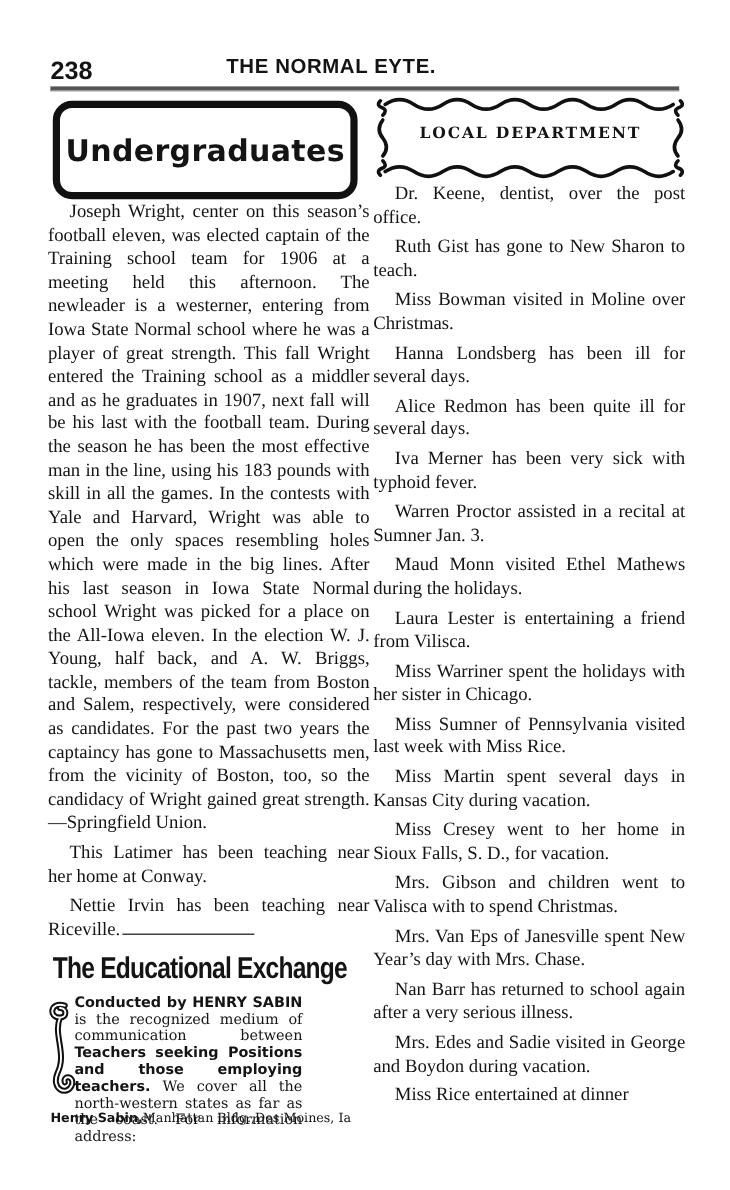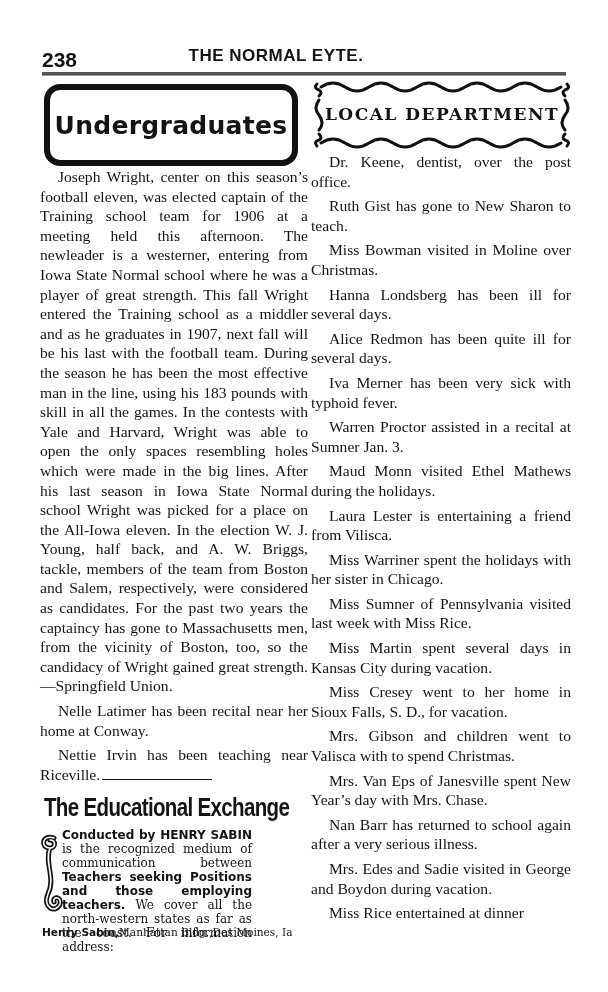--- a/index.html
+++ b/index.html
@@ -9,21 +9,21 @@
   .running-head { position:absolute; left:0; width:552px; top:46px; text-align:center; font-family:"Liberation Sans", sans-serif; font-size:17px; font-weight:bold; letter-spacing:0.5px; }
   .head-rule { position:absolute; left:42px; top:72px; width:524px; height:3px; background:#555; border-bottom:1px solid #999; }
   .col { position:absolute; font-family:"Liberation Serif", serif; font-size:15.6px; line-height:19.6px; text-align:justify; }
   .col p { margin:0 0 5px 0; text-indent:18px; }
   .left-col { left:40px; top:167px; width:268px; }
   .right-col { left:311px; top:152px; width:260px; }
   .under-box { position:absolute; left:44px; top:84px; width:242px; height:70px; border:6px solid #111; border-radius:16px; display:flex; align-items:center; justify-content:center; }
   .under-box span { font-family:"DejaVu Sans", sans-serif; font-weight:bold; font-size:25px; letter-spacing:0.3px; }
   .local-box { position:absolute; left:311px; top:80px; width:262px; height:70px; }
   .local-box svg { position:absolute; left:0; top:0; }
-  .local-title { position:absolute; left:0; width:262px; top:24px; text-align:center; font-family:"DejaVu Serif", serif; font-weight:bold; font-size:17px; letter-spacing:1.5px; }
+  .local-title { position:absolute; left:0; width:262px; top:24px; text-align:center; font-family:"DejaVu Serif", serif; font-weight:bold; font-size:13px; letter-spacing:1.5px; }
   .sep-line { display:inline-block; width:110px; border-bottom:1.5px solid #111; vertical-align:baseline; margin-left:2px; }
   .exch-title { position:absolute; left:44px; top:793px; font-family:"Liberation Sans", sans-serif; font-weight:bold; font-size:25px; letter-spacing:-0.8px; transform:scaleX(0.82); transform-origin:left; white-space:nowrap; }
   .exch-bracket { position:absolute; left:36px; top:832px; }
   .exch-body { position:absolute; left:62px; top:828px; width:190px; font-family:"DejaVu Serif", serif; font-size:12px; line-height:14px; text-align:justify; }
   .exch-body b { font-family:"DejaVu Sans", sans-serif; }
   .exch-addr { position:absolute; left:42px; top:926px; width:222px; font-family:"DejaVu Serif", serif; font-size:10.6px; white-space:nowrap; }
   .exch-addr b { font-family:"DejaVu Sans", sans-serif; }
 </style>
 </head>
 <body>
@@ -31,21 +31,21 @@
 <div class="page-num">238</div>
 <div class="running-head">THE NORMAL EYTE.</div>
 <div class="head-rule"></div>
 
 <div class="under-box">
   <span>Undergraduates</span>
 </div>
 
 <div class="col left-col">
   <p>Joseph Wright, center on this season’s football eleven, was elected captain of the Training school team for 1906 at a meeting held this afternoon. The newleader is a westerner, entering from Iowa State Normal school where he was a player of great strength. This fall Wright entered the Training school as a middler and as he graduates in 1907, next fall will be his last with the football team. During the season he has been the most effective man in the line, using his 183 pounds with skill in all the games. In the contests with Yale and Harvard, Wright was able to open the only spaces resembling holes which were made in the big lines. After his last season in Iowa State Normal school Wright was picked for a place on the All-Iowa eleven. In the election W. J. Young, half back, and A. W. Briggs, tackle, members of the team from Boston and Salem, respectively, were considered as candidates. For the past two years the captaincy has gone to Massachusetts men, from the vicinity of Boston, too, so the candidacy of Wright gained great strength.—Springfield Union.</p>
-  <p>Nelle Latimer has been recital near her home at Conway.</p>
+  <p>This Latimer has been teaching near her home at Conway.</p>
   <p><span>Nettie Irvin has been teaching near Riceville.</span><span class="sep-line"></span></p>
 </div>
 
 <div class="exch-title">The Educational Exchange</div>
 <div class="exch-bracket">
   <svg width="30" height="82" viewBox="0 0 30 82">
     <path d="M18 6 C6 2 4 16 14 16 C20 16 20 8 14 8 M14 16 C8 30 20 46 12 62 C6 76 20 82 24 72 C26 64 16 64 18 70" fill="none" stroke="#111" stroke-width="5" stroke-linecap="round"></path>
     <path d="M18 6 C6 2 4 16 14 16 C20 16 20 8 14 8 M14 16 C8 30 20 46 12 62 C6 76 20 82 24 72 C26 64 16 64 18 70" fill="none" stroke="#fff" stroke-width="1.6" stroke-linecap="round"></path>
   </svg>
 </div>

